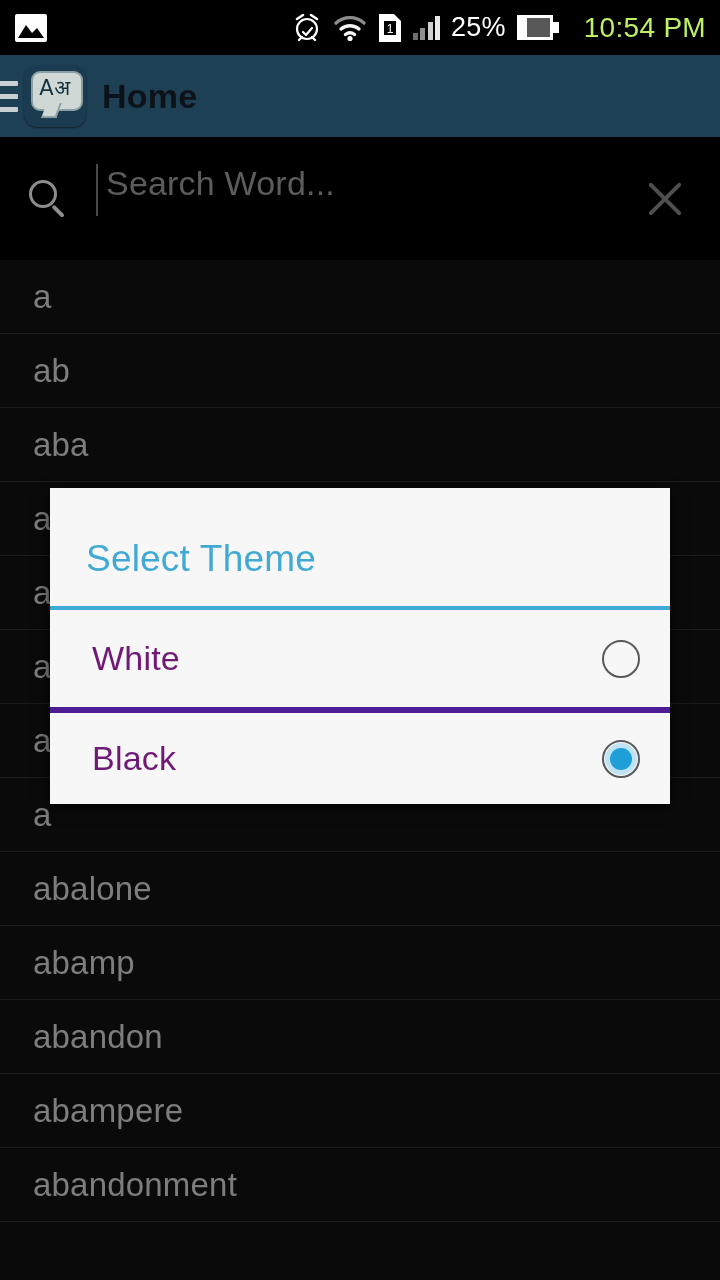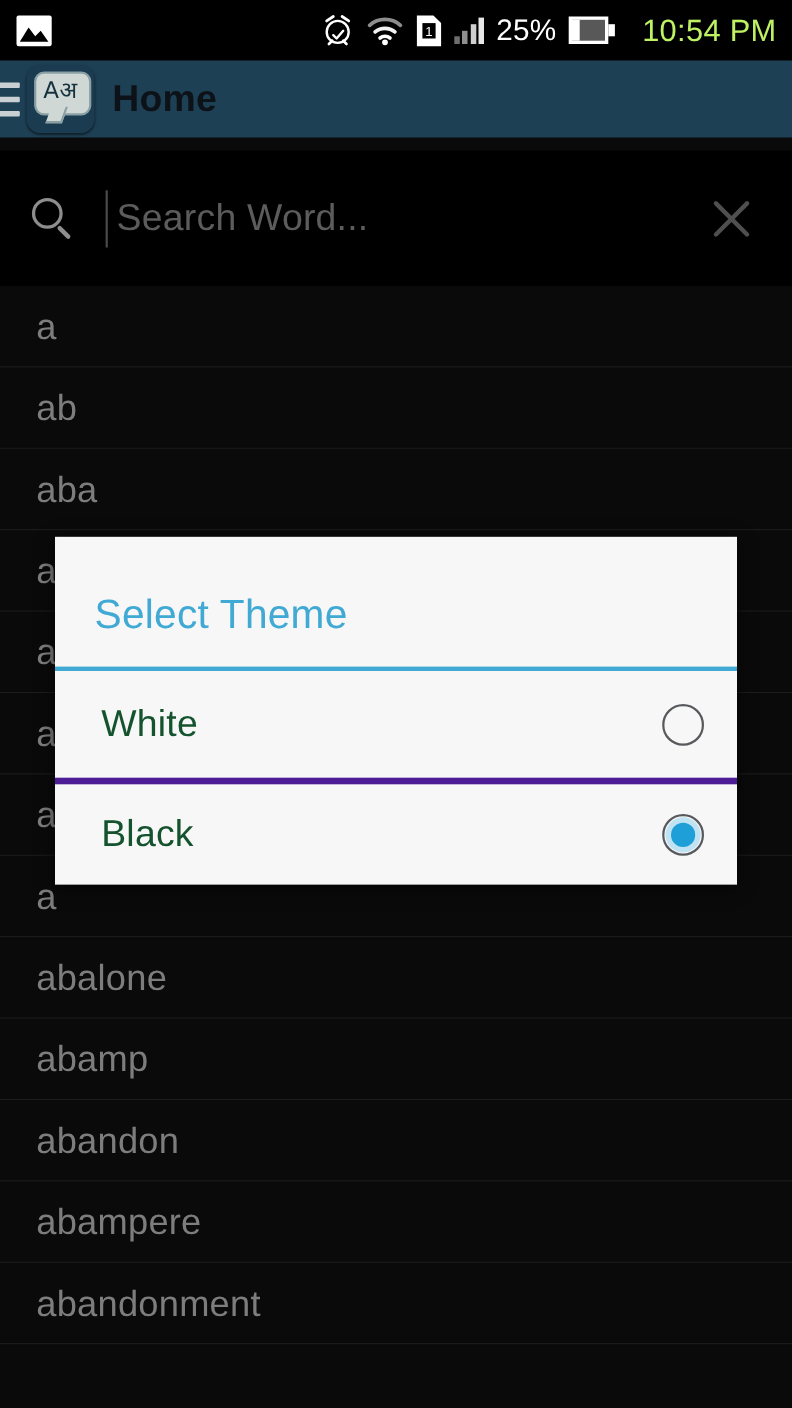--- a/index.html
+++ b/index.html
@@ -32,21 +32,21 @@
   
   .sig{display:flex;align-items:flex-end;gap:2.5px;height:24px;}
   .sig i{display:block;width:5px;background:#fff;}
   .sig i.b1{height:7px;background:#6e6e6e;}
   .sig i.b2{height:12px;background:#8e8e8e;}
   .sig i.b3{height:18px;background:#cfcfcf;}
   .sig i.b4{height:24px;background:#e8e8e8;}
 
   
   .appbar{
-    position:absolute;left:0;top:55px;width:720px;height:70px;
+    position:absolute;left:0;top:55px;width:720px;height:82px;
     background:#1e4055;display:flex;align-items:center;
   }
   .hamburger{width:26px;margin-left:-8px;display:flex;flex-direction:column;gap:8px;flex:none;}
   .hamburger span{display:block;height:5px;background:#c9cfd3;border-radius:1px;}
   .applogo{
     width:62px;height:62px;margin-left:6px;border-radius:13px;
     background:#1b3b50;position:relative;flex:none;overflow:hidden;
     box-shadow:0 1px 2px rgba(0,0,0,.5);
   }
   .applogo .bubble{
@@ -68,21 +68,21 @@
 
   
   .searchbar{
     position:absolute;left:0;top:137px;width:720px;height:123px;
     background:#000;display:flex;align-items:center;
   }
   .search-ico{width:96px;display:flex;justify-content:center;align-items:center;flex:none;}
   .mag{position:relative;width:38px;height:38px;}
   .mag .ring{position:absolute;left:0;top:0;width:28px;height:28px;border:3px solid #8d8d8d;border-radius:50%;box-sizing:border-box;}
   .mag .stem{position:absolute;left:24px;top:24px;width:15px;height:3.5px;background:#8d8d8d;transform:rotate(45deg);transform-origin:left center;border-radius:2px;}
-  .search-field{flex:1;display:flex;align-items:center;position:relative;height:70px;}
+  .search-field{flex:1;display:flex;align-items:flex-start;position:relative;height:70px;}
   .caret{width:2px;height:52px;background:#4a4a4a;flex:none;}
   .search-ph{color:#5c5c5c;font-size:34px;padding-left:8px;letter-spacing:.2px;}
   .clear-ico{width:110px;display:flex;justify-content:center;align-items:center;flex:none;}
   .xmark{position:relative;width:44px;height:44px;}
   .xmark i{position:absolute;left:0;top:20px;width:44px;height:4px;background:#4f4f4f;border-radius:2px;}
   .xmark i:first-child{transform:rotate(45deg);}
   .xmark i:last-child{transform:rotate(-45deg);}
 
   
   .wordlist{position:absolute;left:0;top:260px;width:720px;height:1020px;background:#0a0a0a;}
@@ -98,21 +98,21 @@
     background:#f7f7f7;box-shadow:0 3px 14px rgba(0,0,0,.65);
   }
   .dlg-title-wrap{padding:50px 0 26px 36px;}
   .dlg-title{color:#40a9d4;font-size:37px;letter-spacing:.2px;}
   .dlg-rule{height:4px;background:#40a9d4;}
   .dlg-option{
     height:97px;box-sizing:border-box;display:flex;align-items:center;
     padding:0 30px 0 42px;background:#f7f7f7;
   }
   .dlg-option + .dlg-option{border-top:6px solid #4c1d95;}
-  .dlg-option .label{flex:1;color:#14532d;font-size:34px;letter-spacing:.2px;}
+  .dlg-option .label{flex:1;color:#701a75;font-size:34px;letter-spacing:.2px;}
   .radio{width:38px;height:38px;position:relative;flex:none;}
   .radio .outer{
     position:absolute;left:0;top:0;width:38px;height:38px;box-sizing:border-box;
     border:2.5px solid #57595c;border-radius:50%;background:transparent;
   }
   .radio.checked .halo{
     position:absolute;left:3px;top:3px;width:32px;height:32px;border-radius:50%;
     background:#bfe3f3;
   }
   .radio.checked .dot{

